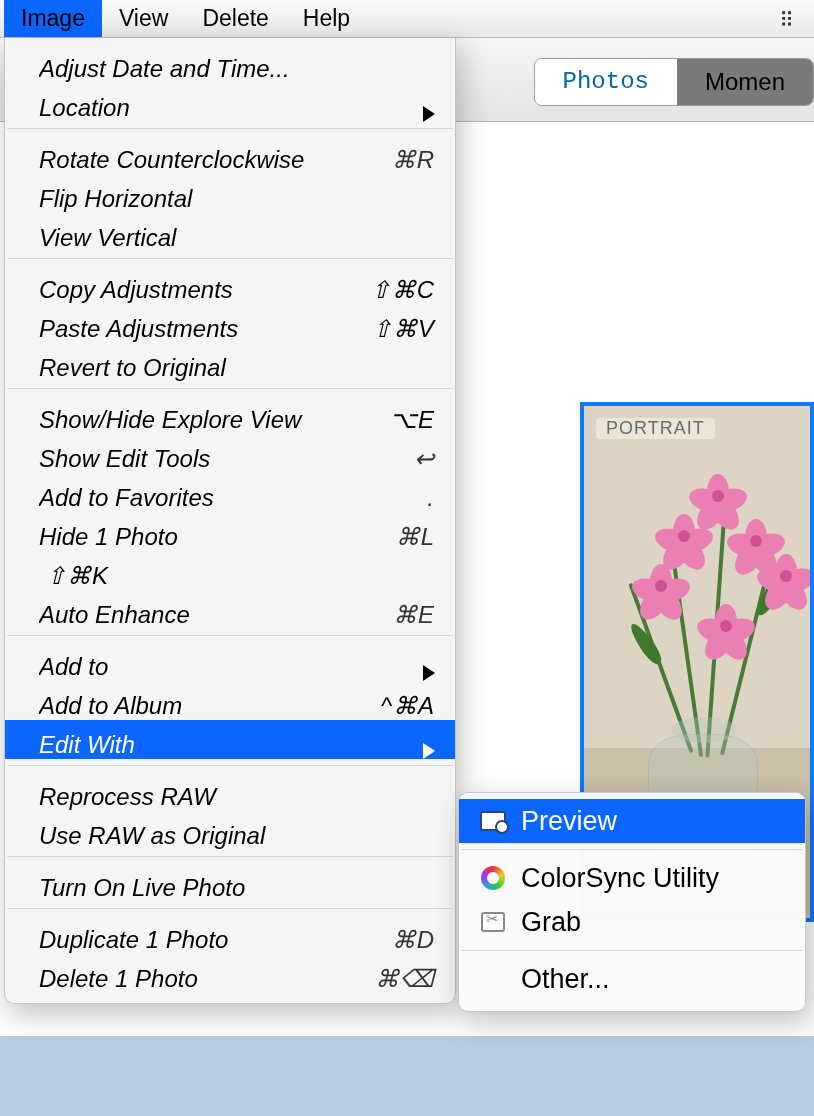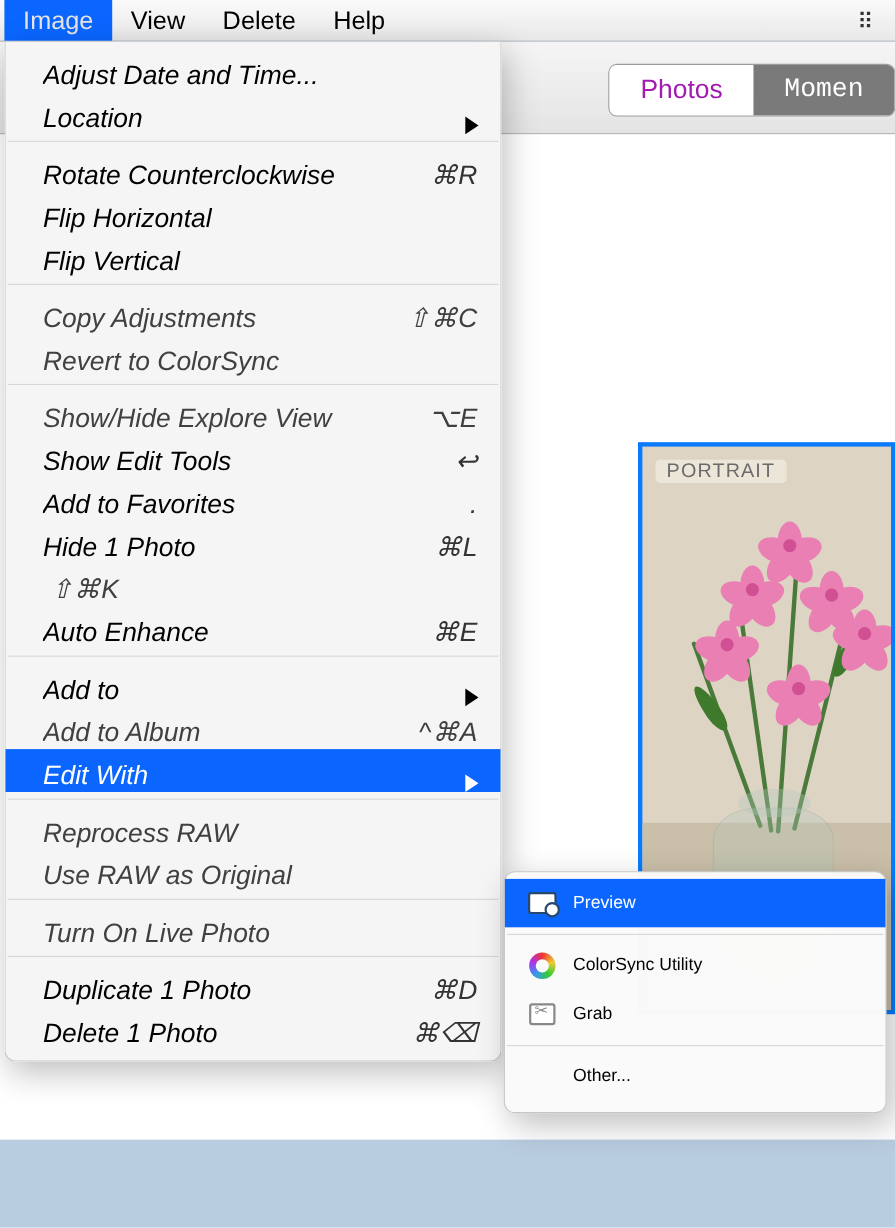--- a/index.html
+++ b/index.html
@@ -20,21 +20,21 @@
     display: flex; align-items: center;
     padding-left: 4px;
   }
   .menubar .mb-item {
     padding: 5px 17px;
     font-size: 23px;
     color: #000;
   }
   .menubar .mb-item.active {
     background: #0a66ff;
-    color: #e5e5e5;
+    color: #000000;
   }
   .menubar-spacer { flex: 1; }
   .menubar .dropbox-icon { padding: 0 20px; }
   .dropbox-glyph { font-size: 20px; color:#333; }
 
   
   .toolbar {
     position: absolute; top: 38px; left: 0; right: 0; height: 84px;
     background: linear-gradient(#f5f5f5, #e4e4e4);
     border-bottom: 1px solid #b5b5b5;
@@ -42,22 +42,22 @@
   }
   .segmented {
     display: flex; height: 48px; border-radius: 8px; overflow: hidden;
     border: 1px solid #9c9c9c; margin-top: 4px;
   }
   .seg-btn {
     display:flex;align-items:center;justify-content:center;
     font-size:24px;
     padding: 0 28px;
   }
-  .seg-btn.light { background:#fff; color:#a21caf; }
-  .seg-btn.dark  { background:#7a7a7a; color:#ffffff;font-family:Liberation Mono, monospace; }
+  .seg-btn.light { background:#fff; color:#0369a1;font-family:Liberation Mono, monospace; }
+  .seg-btn.dark  { background:#7a7a7a; color:#000000; }
 
   
   .content {
     position:absolute; top:122px; left:0; right:0; bottom:0;
     background:#fff;
   }
   .bluebar {
     position:absolute; left:0; right:0; bottom:0; height:80px;
     background:#b9cde0;
   }
@@ -118,21 +118,21 @@
     height:39px;
     padding: 0 20px 0 34px;
     font-size:24px;
     font-style:italic;
   }
   .menu-row .label { flex:1; white-space:nowrap; overflow:hidden; }
   .menu-row .shortcut {
     color:#333; font-size:24px; letter-spacing:1px; min-width:70px; text-align:right;
   }
   .menu-row.disabled .label,
-  .menu-row.disabled .shortcut { color:#404040; }
+  .menu-row.disabled .shortcut { color:#000000; }
   .menu-row .submenu-arrow {
     width:0;height:0;border-top:8px solid transparent;border-bottom:8px solid transparent;border-left:12px solid #000; margin-left:10px;
   }
   .menu-row.highlight {
     background:#0a66ff; color:#fff;
   }
   .menu-row.highlight .label { color:#ffffff; }
   .menu-row.highlight .submenu-arrow { border-left-color:#fff; }
   .menu-sep {
     height:1px; margin:6px 2px; background:#d6d6d6;
@@ -143,21 +143,21 @@
     position:absolute; top:792px; left:458px; width:348px;
     background: rgba(250,250,250,0.99);
     border:1px solid #c5c5c5;
     border-radius:10px;
     box-shadow: 6px 10px 30px rgba(0,0,0,0.25);
     padding: 6px 0 10px 0;
     z-index:20;
   }
   .sub-row {
     display:flex;align-items:center;height:44px;
-    padding:0 20px 0 20px; font-size:16px; gap:14px;
+    padding:0 20px 0 20px; font-size:27px; gap:14px;
   }
   .sub-row.highlight { background:#0a66ff; color:#fff; }
   .sub-row .app-icon { width:28px;height:28px;display:flex;align-items:center;justify-content:center; }
 
   
   .ico-preview { position:relative;width:26px;height:20px;background:#fff;border:2px solid #27496d;border-radius:3px; }
   .ico-preview:after{content:"";position:absolute;right:-5px;bottom:-5px;width:10px;height:10px;border:2px solid #27496d;border-radius:50%;background:#fff;}
   .ico-colorsync{position:relative;width:24px;height:24px;}
   .ico-colorsync:before{content:"";position:absolute;width:24px;height:24px;border-radius:50%;background:conic-gradient(#e33,#ec3,#3c3,#39e,#a3e,#e33);}
   .ico-colorsync:after{content:"";position:absolute;left:6px;top:6px;width:12px;height:12px;border-radius:50%;background:#fafafa;}
@@ -254,29 +254,33 @@
     </div>
     <div class="menu-sep"></div>
     <div class="menu-row">
       <span class="label">Rotate Counterclockwise</span>
       <span class="shortcut">⌘R</span>
     </div>
     <div class="menu-row">
       <span class="label">Flip Horizontal</span>
     </div>
     <div class="menu-row">
-      <span class="label">Flip Vertical</span>
+      <span class="label">View Vertical</span>
     </div>
     <div class="menu-sep"></div>
     <div class="menu-row disabled">
       <span class="label">Copy Adjustments</span>
       <span class="shortcut">⇧⌘C</span>
     </div>
     <div class="menu-row disabled">
-      <span class="label">Revert to ColorSync</span>
+      <span class="label">Paste Adjustments</span>
+      <span class="shortcut">⇧⌘V</span>
+    </div>
+    <div class="menu-row disabled">
+      <span class="label">Revert to Original</span>
     </div>
     <div class="menu-sep"></div>
     <div class="menu-row disabled">
       <span class="label">Show/Hide Explore View</span>
       <span class="shortcut">⌥E</span>
     </div>
     <div class="menu-row">
       <span class="label">Show Edit Tools</span>
       <span class="shortcut">↩</span>
     </div>

